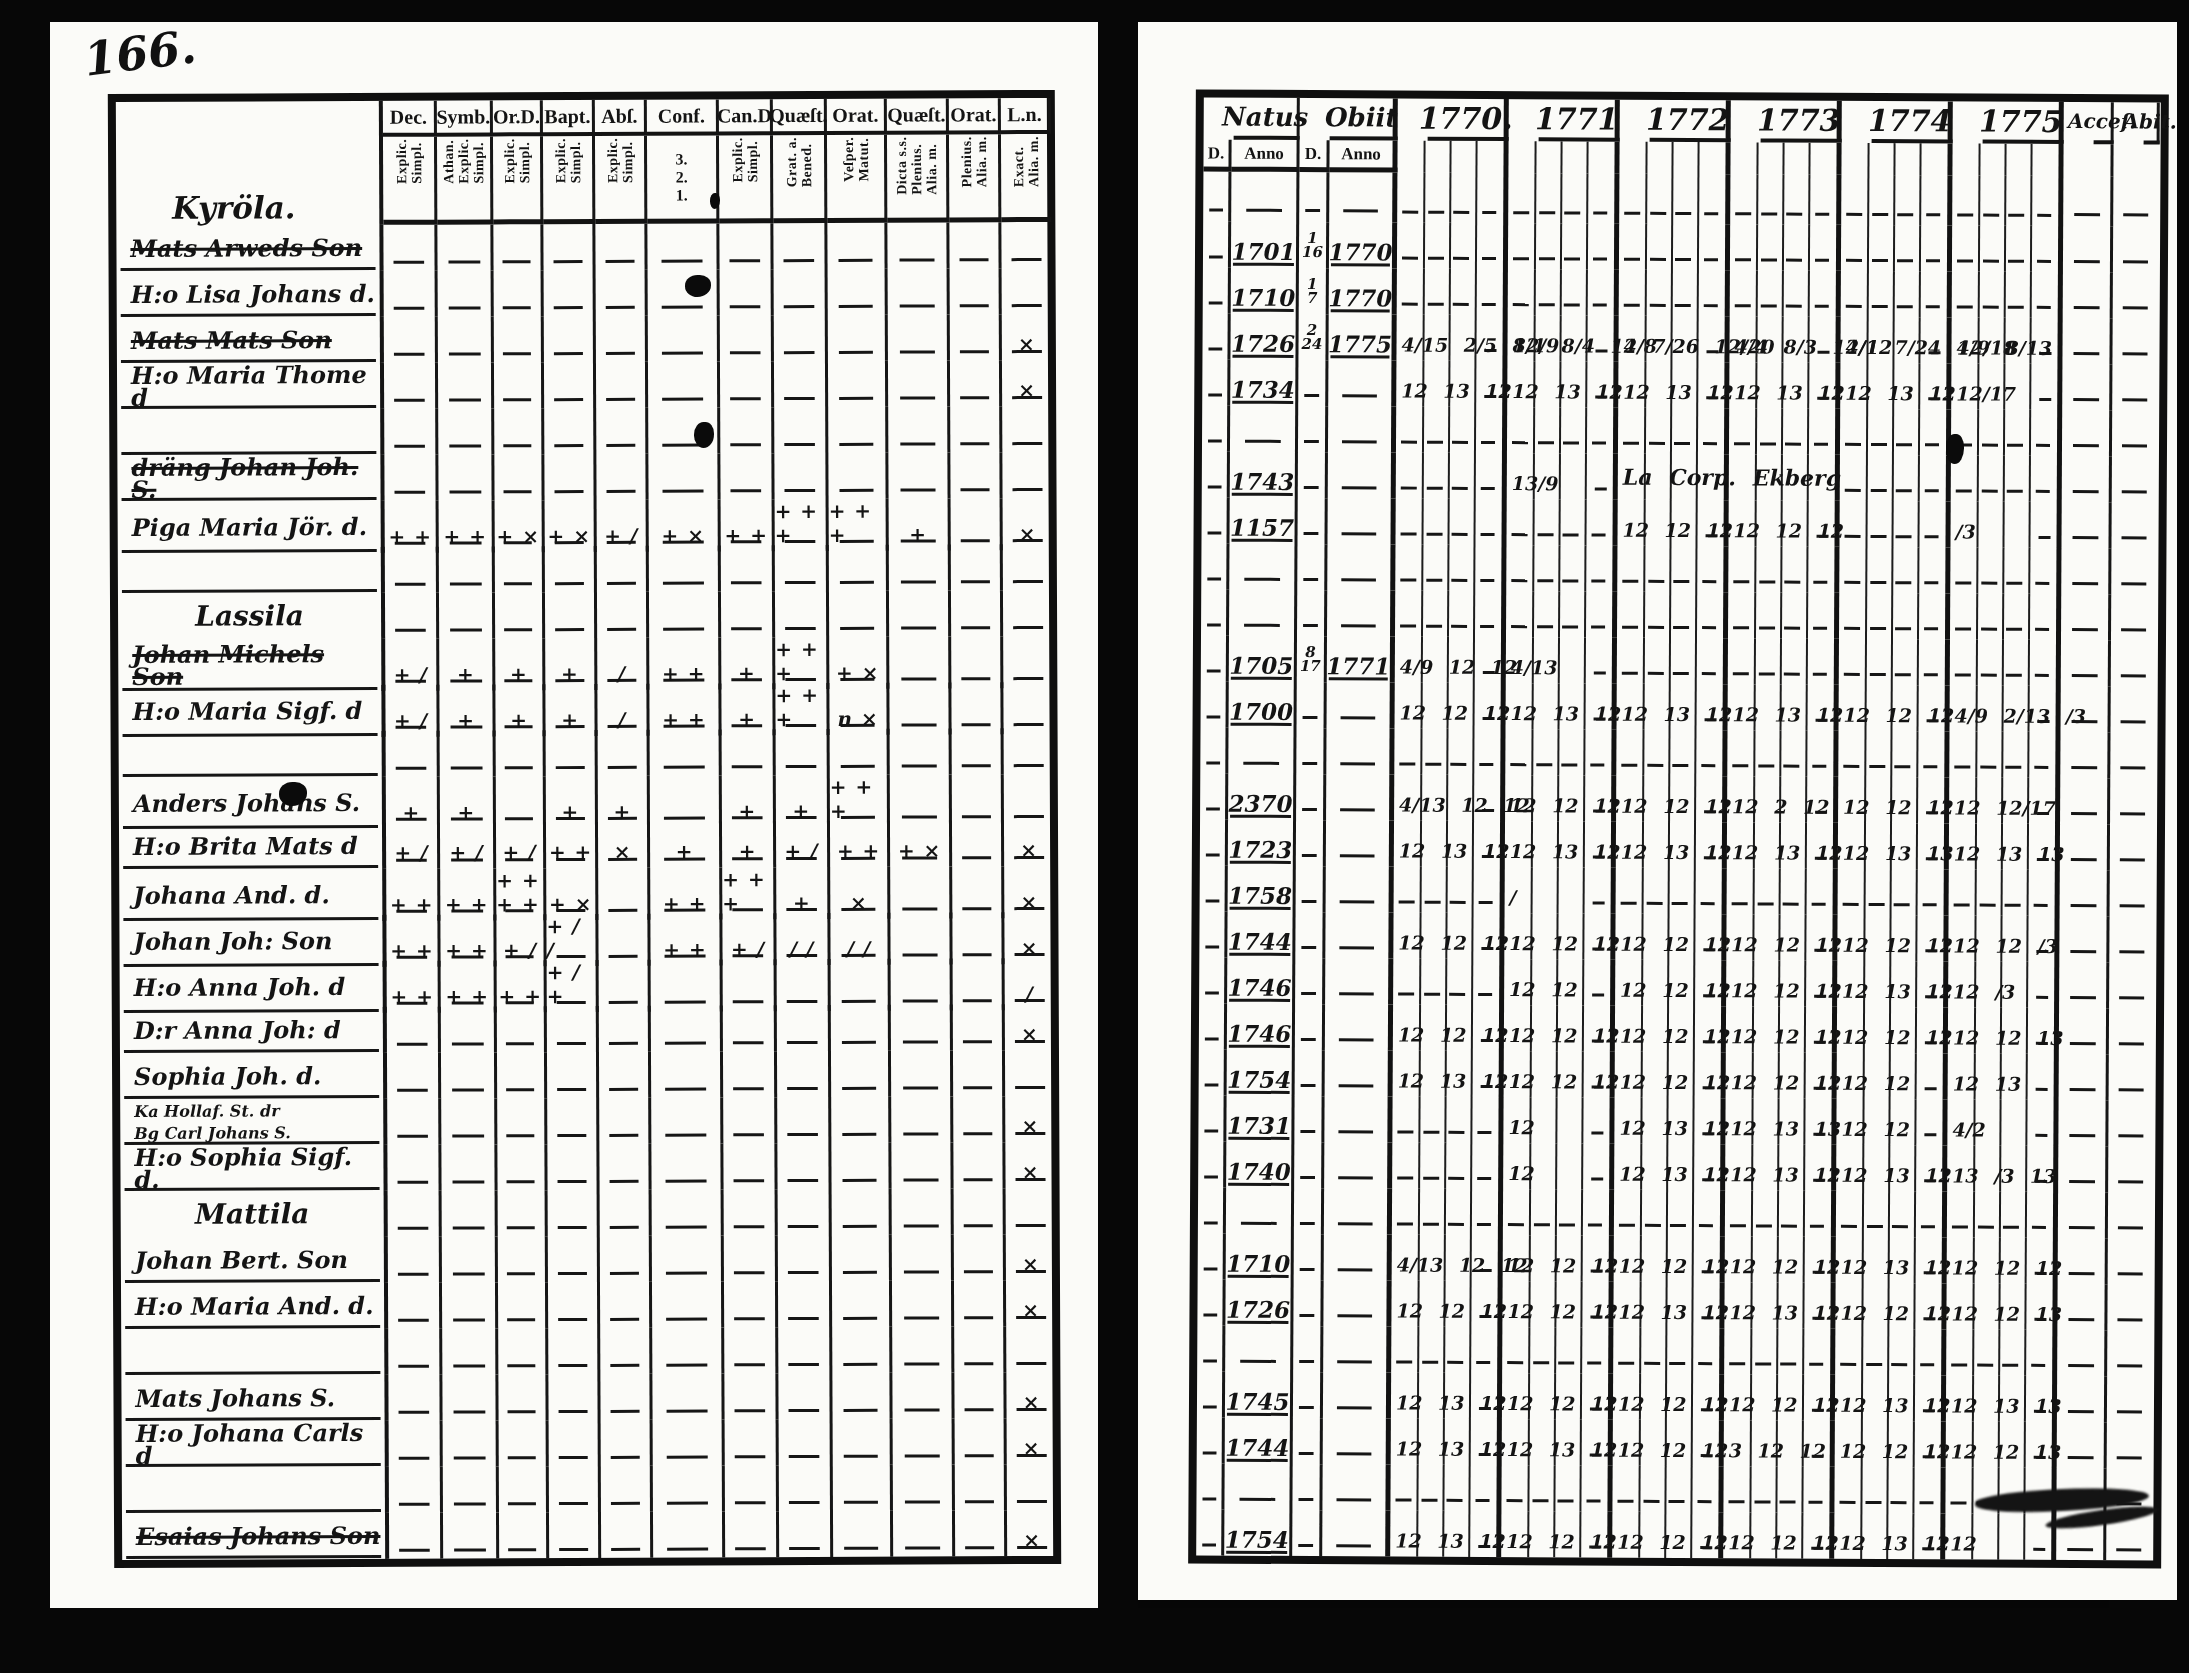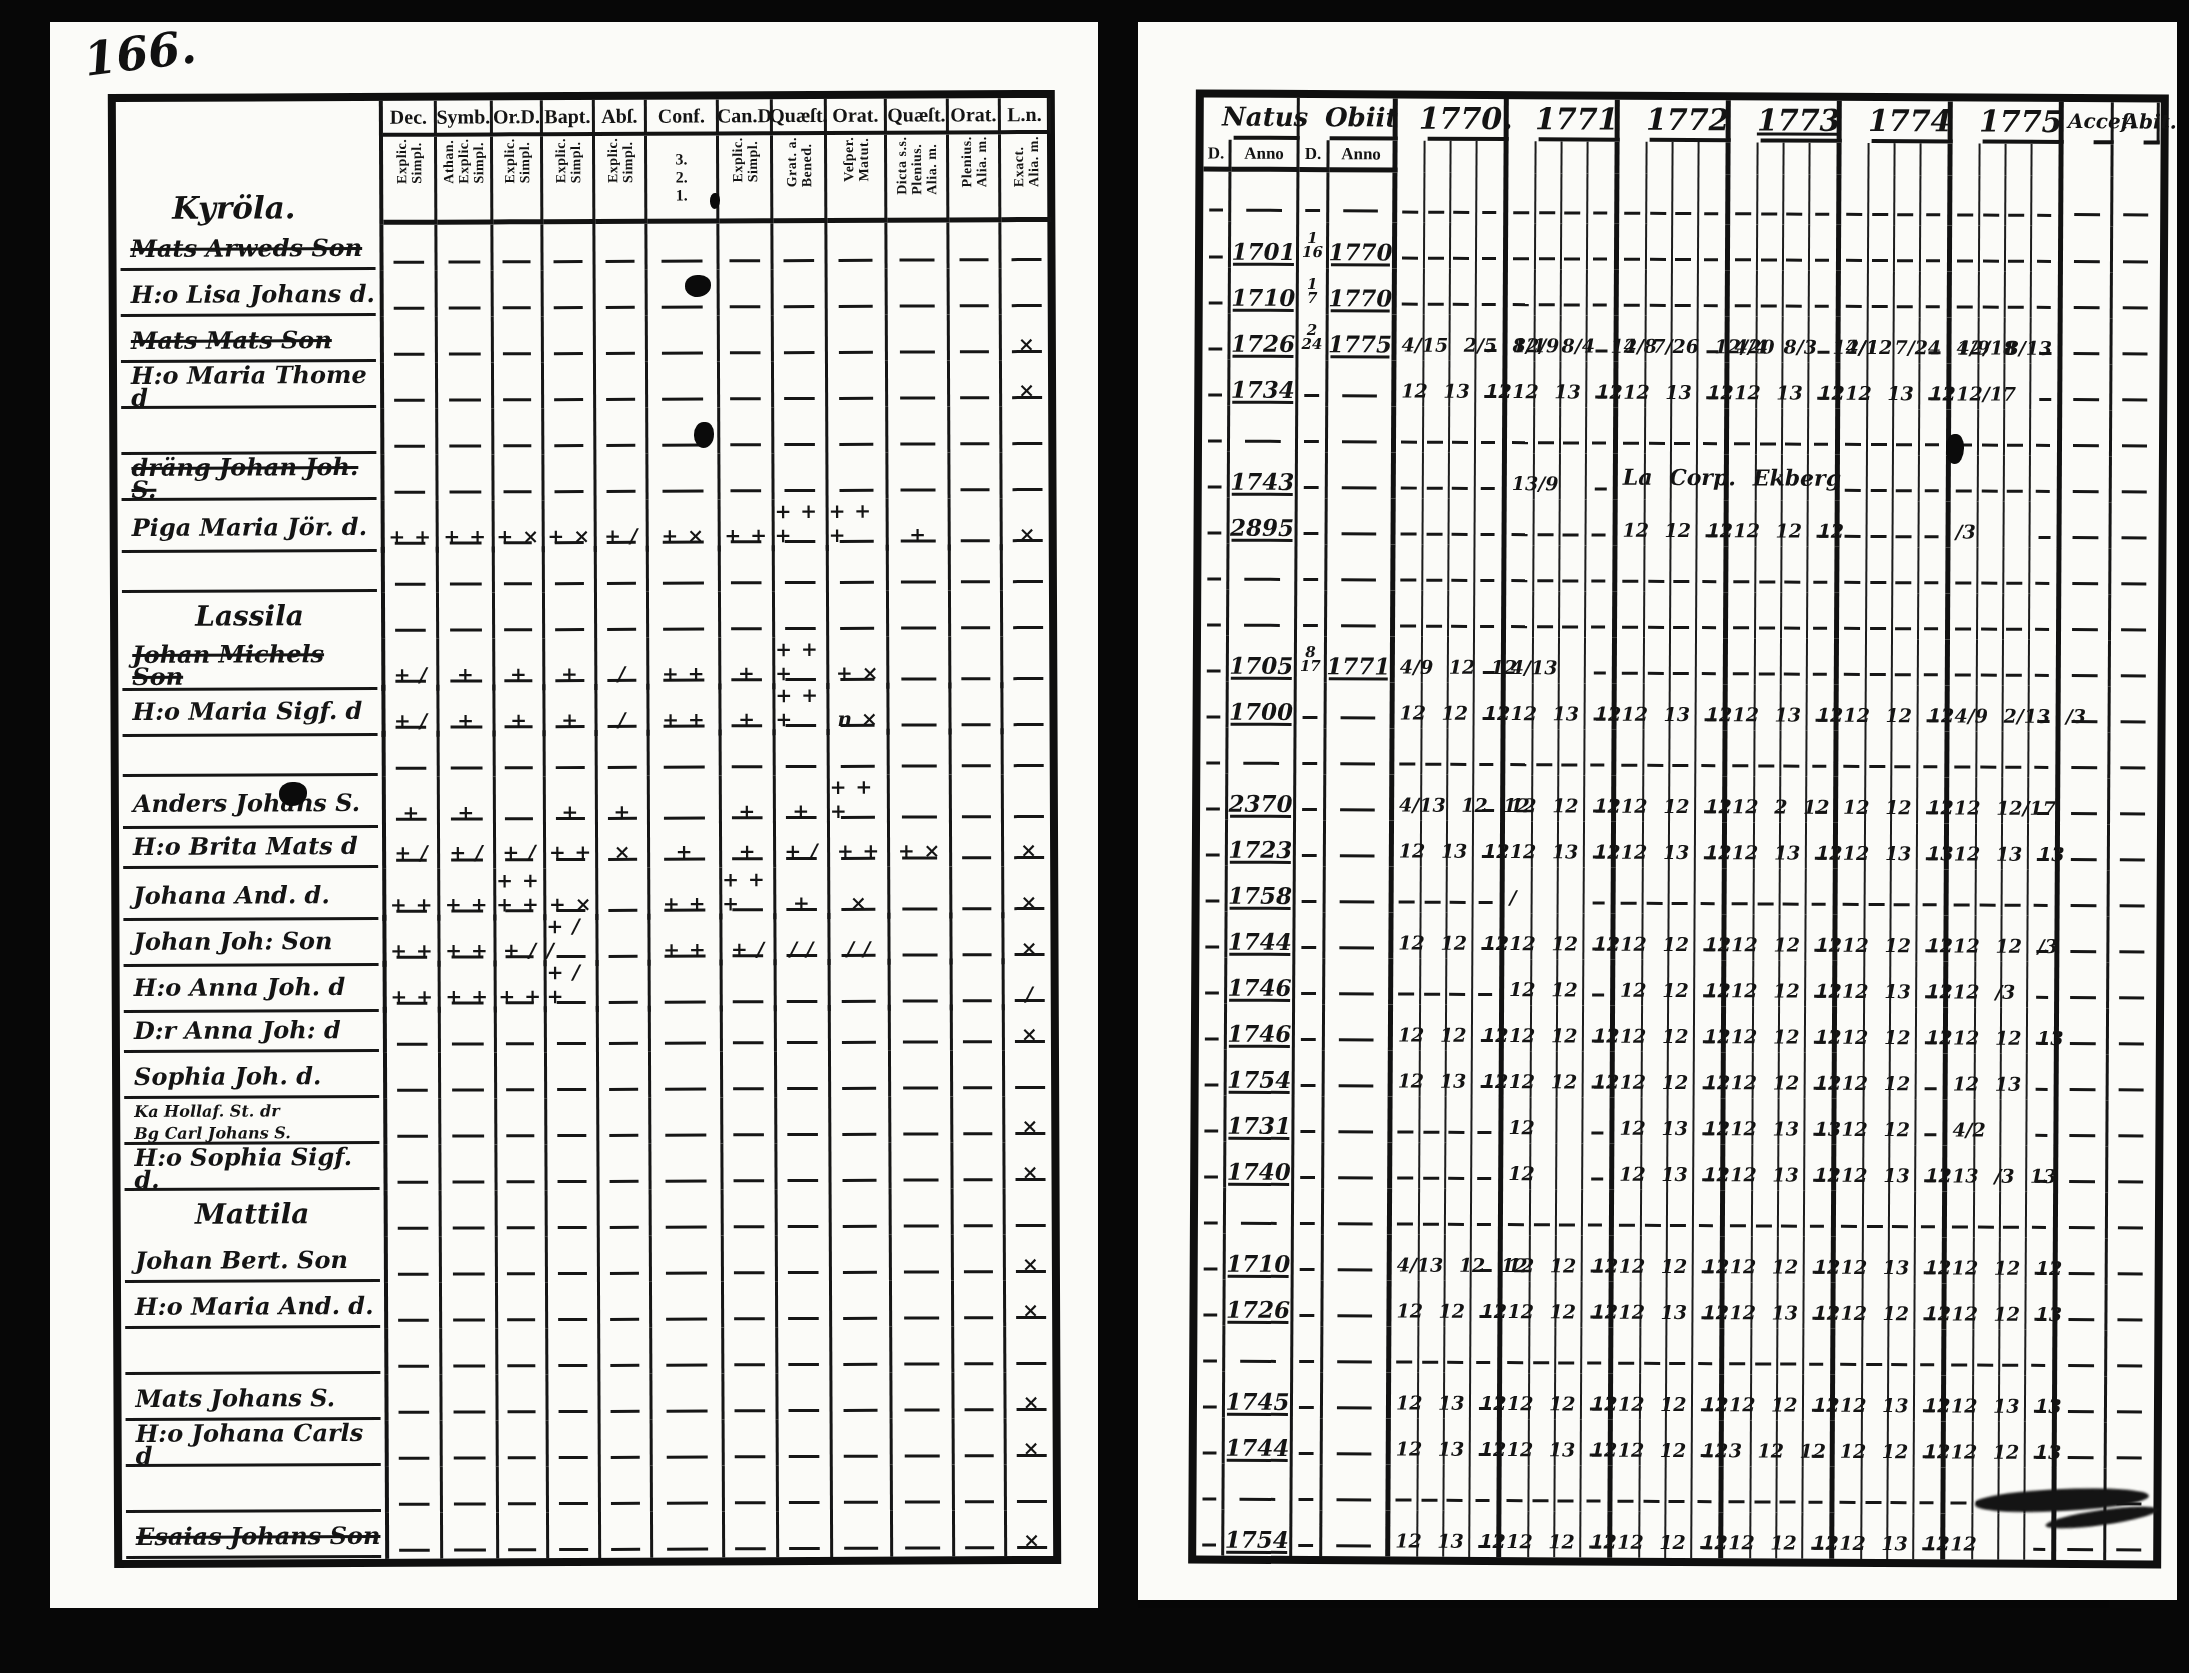--- a/index.html
+++ b/index.html
@@ -613,21 +613,21 @@
     </div>
 </div>
 
 <div id="rtable" class="tbl">
   <div id="rhead">
     <div class="cell rhl" style="grid-area:1/1/2/3;">Natus</div>
     <div class="cell rhl" style="grid-area:1/3/2/5;border-right:5px solid #121212;">Obiit</div>
     <div class="cell rhl yr" style="grid-area:1/5/2/6;">1770.</div>
     <div class="cell rhl yr" style="grid-area:1/6/2/7;">1771</div>
     <div class="cell rhl yr" style="grid-area:1/7/2/8;">1772</div>
-    <div class="cell rhl yr" style="grid-area:1/8/2/9;text-decoration:underline;">1773</div>
+    <div class="cell rhl yr" style="grid-area:1/8/2/9;">1773</div>
     <div class="cell rhl yr" style="grid-area:1/9/2/10;">1774</div>
     <div class="cell rhl yr" style="grid-area:1/10/2/11;">1775</div>
     <div class="cell rhl" style="grid-area:1/11/2/12;font-size:20px;">Acceſ.</div>
     <div class="cell rhl" style="grid-area:1/12/2/13;font-size:20px;">Abit.</div>
     <div class="cell rhs" style="grid-area:2/1/3/2;">D.</div>
     <div class="cell rhs" style="grid-area:2/2/3/3;">Anno</div>
     <div class="cell rhs" style="grid-area:2/3/3/4;">D.</div>
     <div class="cell rhs" style="grid-area:2/4/3/5;border-right:5px solid #121212;">Anno</div>
     <div class="cell ys" style="grid-area:2/5/3/6;"></div>
     <div class="cell ys" style="grid-area:2/6/3/7;"></div>
@@ -735,21 +735,21 @@
         <div class="cell ycell ydata">13/9</div>
         <div class="cell ycell vert notecell">La Corp. Ekberg</div>
         <div class="cell ycell vert"></div>
         <div class="cell ycell ydash"></div>
         <div class="cell ycell ydash"></div>
         <div class="cell dash"></div>
         <div class="cell dash"></div>
       </div>
       <div class="rrow">
         <div class="cell dcol dash"></div>
-        <div class="cell anno u">2895</div>
+        <div class="cell anno u">1157</div>
         <div class="cell dcol dash"></div>
         <div class="cell anno dash" style="border-right: 5px solid rgb(18, 18, 18);"></div>
         <div class="cell ycell ydash"></div>
         <div class="cell ycell ydash"></div>
         <div class="cell ycell ydata">12 12 12</div>
         <div class="cell ycell ydata">12 12 12</div>
         <div class="cell ycell ydash"></div>
         <div class="cell ycell ydata">/3</div>
         <div class="cell dash"></div>
         <div class="cell dash"></div>

